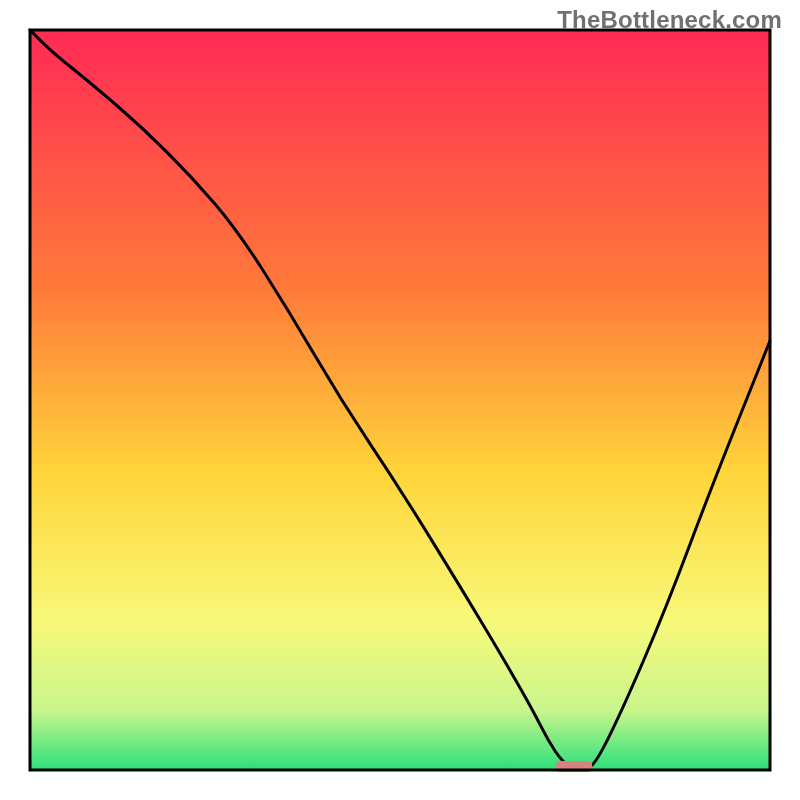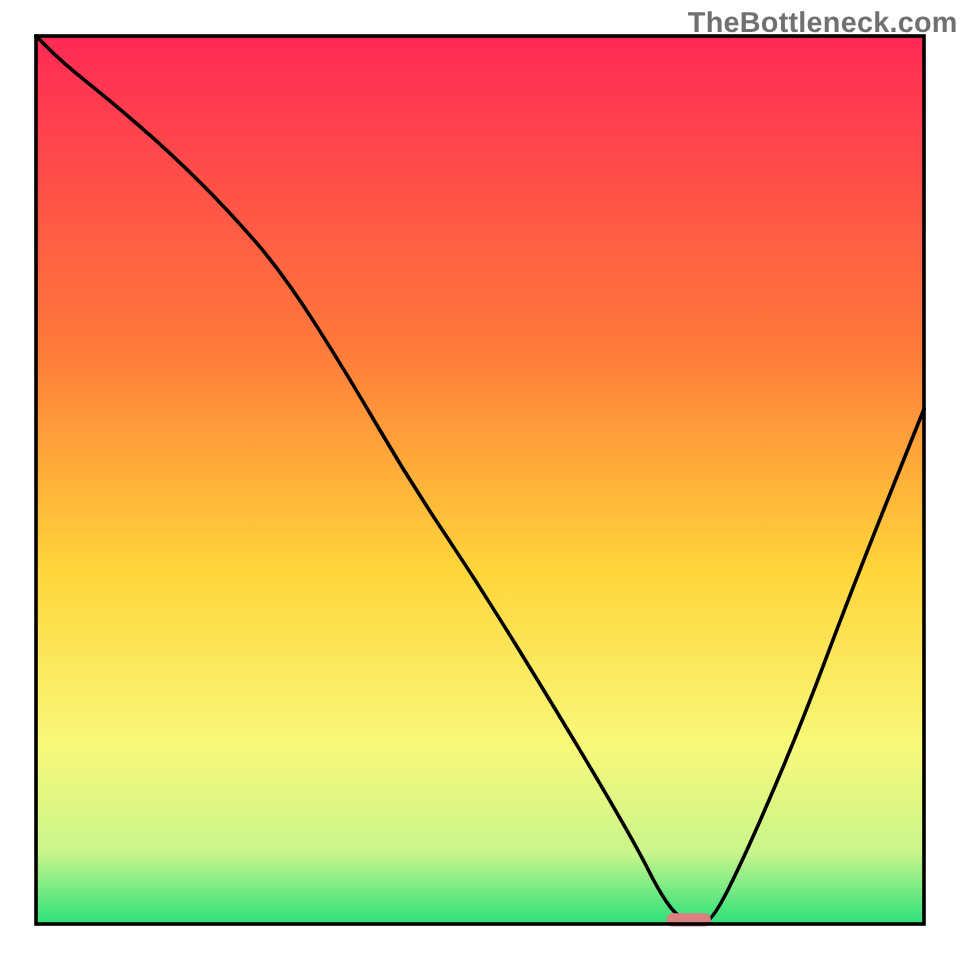--- a/index.html
+++ b/index.html
@@ -11,21 +11,21 @@
     font-family: Arial, Helvetica, sans-serif;
   }
   .container {
     position: relative;
     width: 800px;
     height: 800px;
   }
   .watermark {
     position: absolute;
     top: 6px;
-    right: 2px;
+    right: 18px;
     color: #707070;
     font-size: 24px;
     font-weight: 600;
     letter-spacing: 0.2px;
     z-index: 3;
   }
   svg {
     display: block;
   }
 </style>

